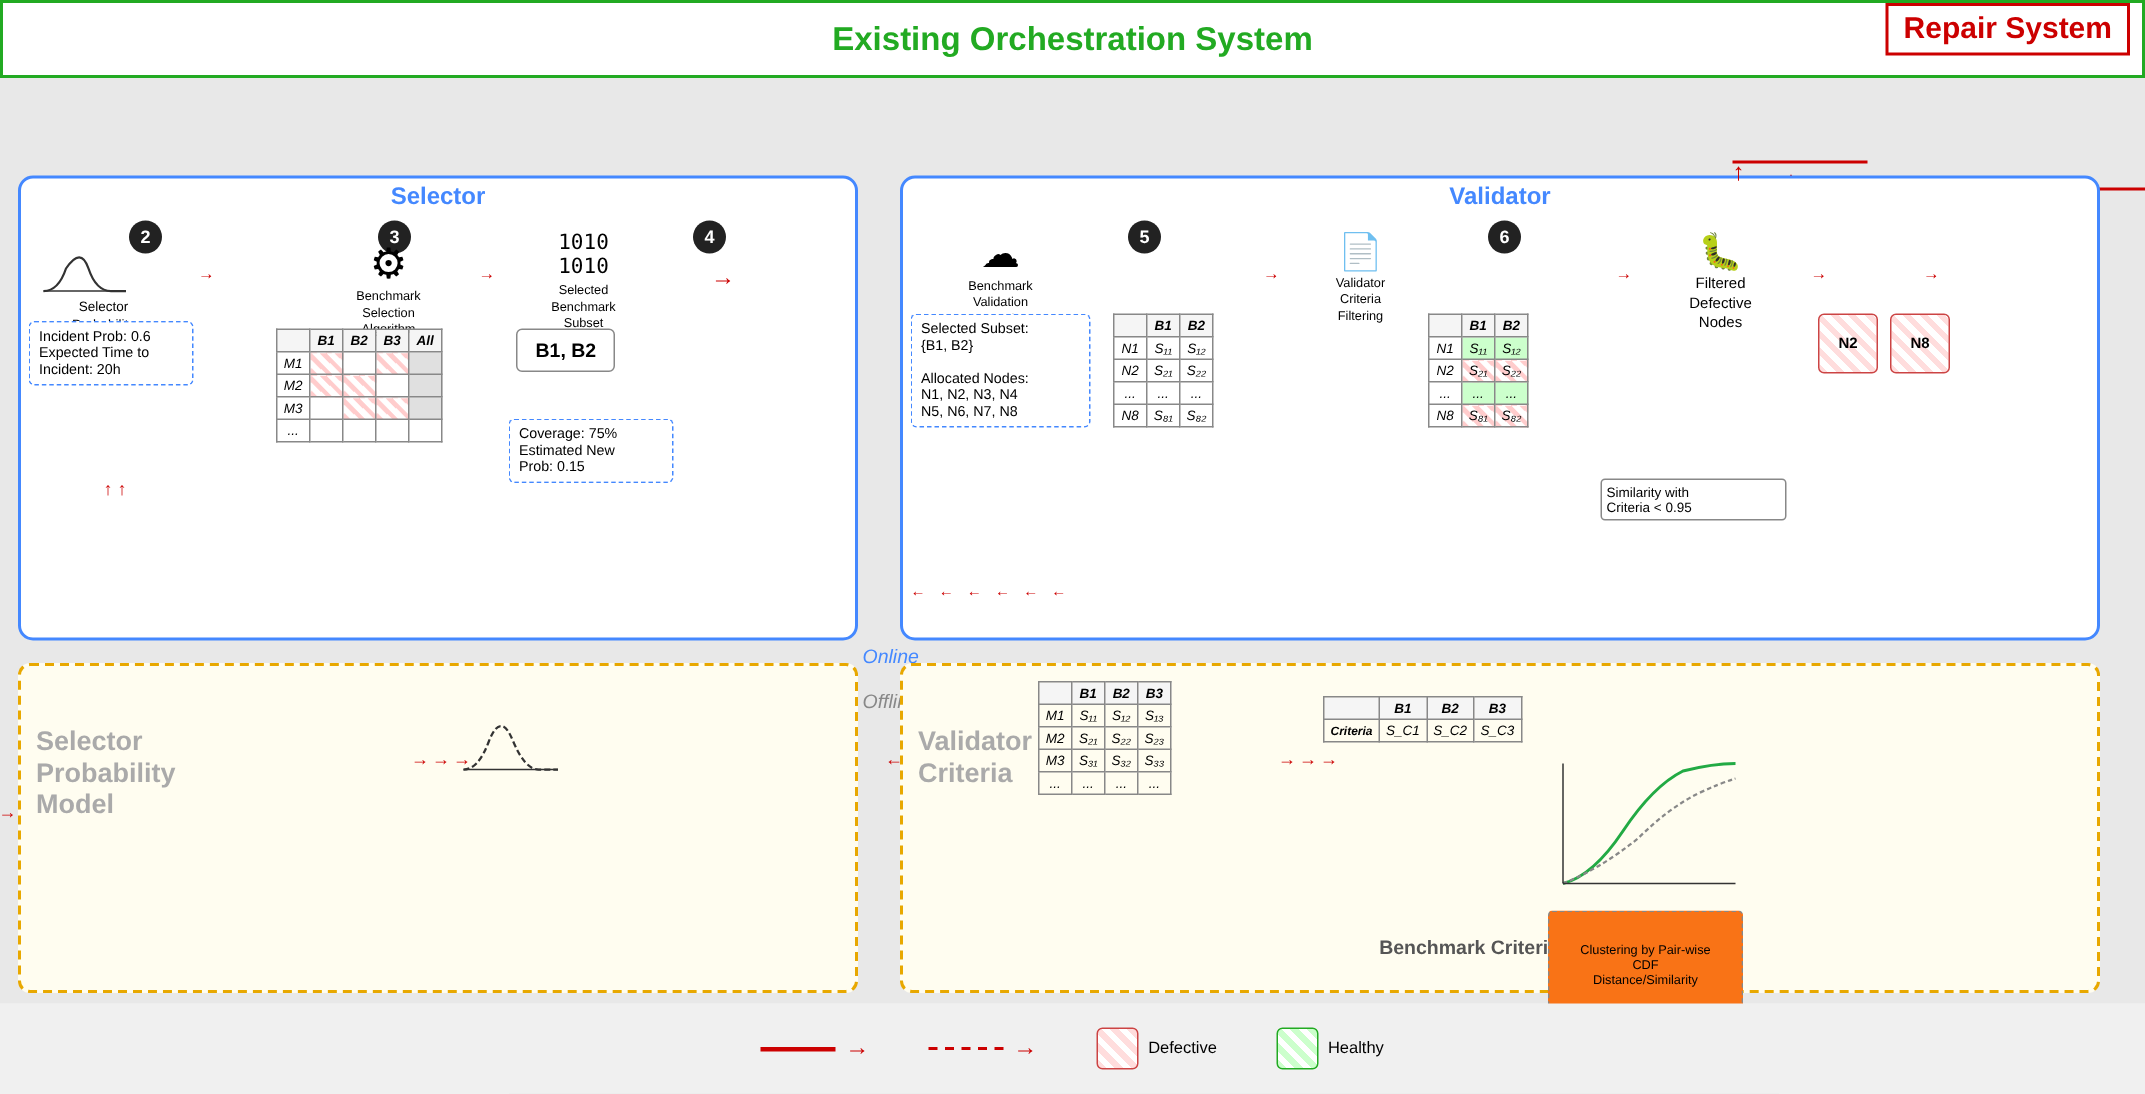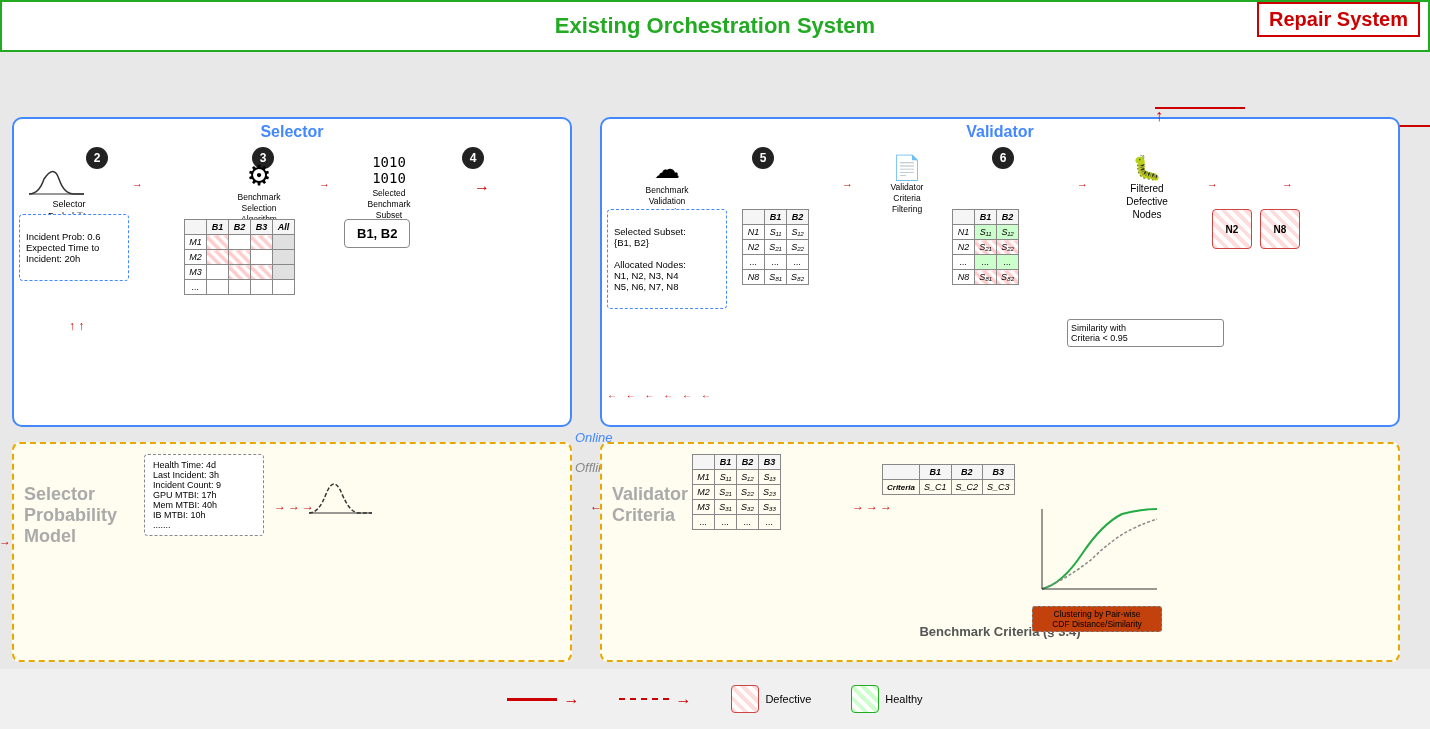--- a/index.html
+++ b/index.html
@@ -176,21 +176,21 @@
       color: white;
       font-size: 12px;
       font-weight: bold;
       position: absolute;
     }
 
     
     .info-box-dashed-blue {
       border: 1.5px dashed #4488ff;
       border-radius: 4px;
-      padding: 16px 6px;
+      padding: 4px 6px;
       background: white;
       font-size: 9.5px;
     }
 
     
     .small-table {
       border-collapse: collapse;
       font-size: 9px;
       font-style: italic;
     }
@@ -421,20 +421,23 @@
 
     <div style="position:absolute; top:35px; left:330px; width:90px; text-align:center;">
       <div style="font-size:14px; font-family:monospace; font-weight:normal;">1010<br>1010</div>
       <div style="font-size:8.5px; line-height:1.3; margin-top:2px;">Selected<br>Benchmark<br>Subset</div>
     </div>
 
     <div style="position:absolute; top:100px; left:330px; border:1.5px solid #888; border-radius:4px; padding:6px 12px; background:white; font-size:13px; font-weight:bold;">
       <span>B1, B2</span>
     </div>
 
+    <div style="position:absolute; top:160px; left:325px; width:110px;" class="info-box-dashed-blue">
+      <div>Coverage: 75%<br>Estimated New<br>Prob: 0.15</div>
+    </div>
 
     <div style="position:absolute; top:58px; left:460px; color:#cc0000; font-size:16px;">→</div>
   </div>
 
   <div class="validator-box">
     <div class="validator-title">Validator</div>
 
     <div class="step-circle" style="top:28px; left:150px;">5</div>
 
     <div class="step-circle" style="top:28px; left:390px;">6</div>
@@ -514,21 +517,21 @@
         </tr>
         <tr>
           <td>N8</td>
           <td class="hatched-red">S₈₁</td>
           <td class="hatched-red">S₈₂</td>
         </tr>
       </tbody>
         </table>
     </div>
 
-    <div style="position:absolute; top:200px; left:465px; width:157px; font-size:9px; border:1px solid #888; padding:3px; background:white; border-radius:3px;">
+    <div style="position:absolute; top:200px; left:465px; width:124px; font-size:9px; border:1px solid #888; padding:3px; background:white; border-radius:3px;">
       Similarity with<br>Criteria &lt; 0.95
     </div>
 
     <div style="position:absolute; top:58px; left:475px; color:#cc0000;">→</div>
 
     <div style="position:absolute; top:35px; left:500px; width:90px; text-align:center;">
       <div style="font-size:24px;">🐛</div>
       <div style="font-size:10px; line-height:1.3;">Filtered<br>Defective<br>Nodes</div>
     </div>
 
@@ -546,29 +549,20 @@
 
   <div class="online-label">Online</div>
   <div class="offline-label">Offline</div>
 
   <div class="offline-benchmark-selection">
 
     <div style="position:absolute; top:40px; left:10px;">
       <div class="big-label-gray">Selector<br>Probability<br>Model</div>
     </div>
 
-    <div style="position:absolute; top:10px; left:130px; border:1.5px dashed #888; border-radius:4px; padding:5px 8px; background:white; font-size:9px; width:120px;">
-      <div>Health Time: 4d</div>
-      <div>Last Incident: 3h</div>
-      <div>Incident Count: 9</div>
-      <div>GPU MTBI: 17h</div>
-      <div>Mem MTBI: 40h</div>
-      <div>IB MTBI: 10h</div>
-      <div>.......</div>
-    </div>
 
     <div style="position:absolute; top:55px; left:260px; color:#cc0000; letter-spacing:2px; font-size:12px;">→→→</div>
 
     <div style="position:absolute; top:25px; left:290px; width:80px;">
       <svg width="70" height="50">
         <path d="M5,44 Q15,44 22,25 Q30,5 38,25 Q46,44 55,44 Q62,44 68,44" stroke="#333" stroke-width="1.5" fill="none" stroke-dasharray="4,2"></path>
         <line x1="5" y1="44" x2="68" y2="44" stroke="#333" stroke-width="1"></line>
       </svg>
     </div>
 
@@ -643,21 +637,21 @@
 
     <div style="position:absolute; top:60px; left:430px; width:130px;">
       <svg width="130" height="100">
 
         <path d="M10,85 Q30,80 50,50 Q70,20 90,10 Q110,5 125,5" stroke="#22aa44" stroke-width="2" fill="none"></path>
 
         <path d="M10,85 Q35,75 60,55 Q80,35 100,25 Q115,18 125,15" stroke="#888" stroke-width="1.5" fill="none" stroke-dasharray="3,2"></path>
         <line x1="10" y1="85" x2="125" y2="85" stroke="#333" stroke-width="1"></line>
         <line x1="10" y1="5" x2="10" y2="85" stroke="#333" stroke-width="1"></line>
       </svg>
-      <div style="font-size:8.5px; text-align:center; border:1px dashed #888; padding:2px; background:#c2410c; border-radius:3px;">Clustering by Pair-wise<br>CDF Distance/Similarity</div>
+      <div style="font-size:8.5px; text-align:center; border:1px dashed #888; padding:20px; background:#f97316; border-radius:3px;">Clustering by Pair-wise<br>CDF Distance/Similarity</div>
     </div>
 
     <div style="position:absolute; top:55px; left:-12px; color:#cc0000; font-size:12px;">←</div>
   </div>
 
   <div style="position:absolute; top:55px; left:1155px; width:90px; height:2px; background:#cc0000;"></div>
   <div style="position:absolute; top:55px; left:1155px; color:#cc0000; font-size:16px;">↑</div>
 
 </div>
 

